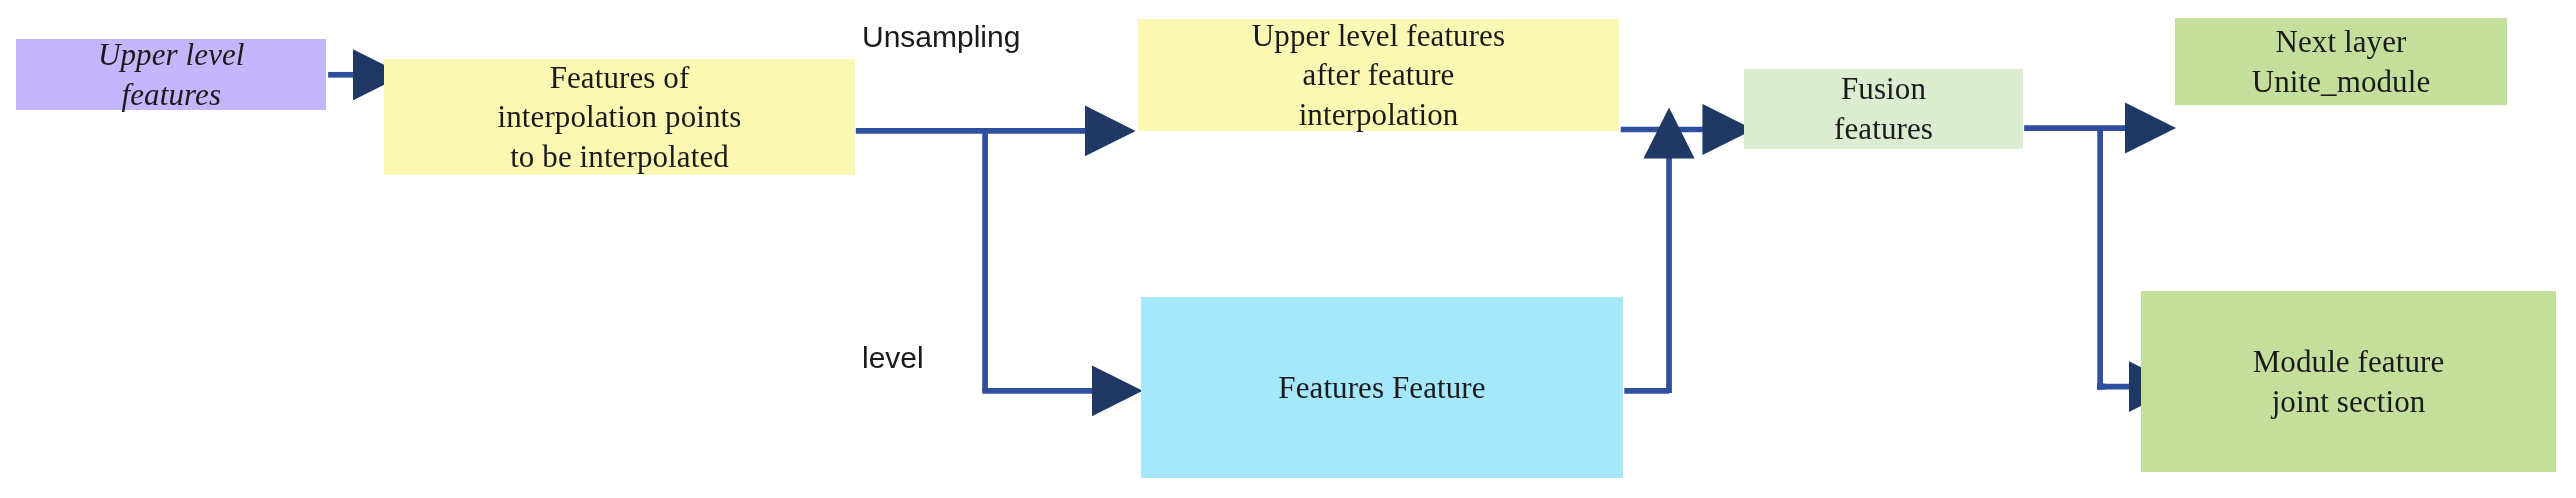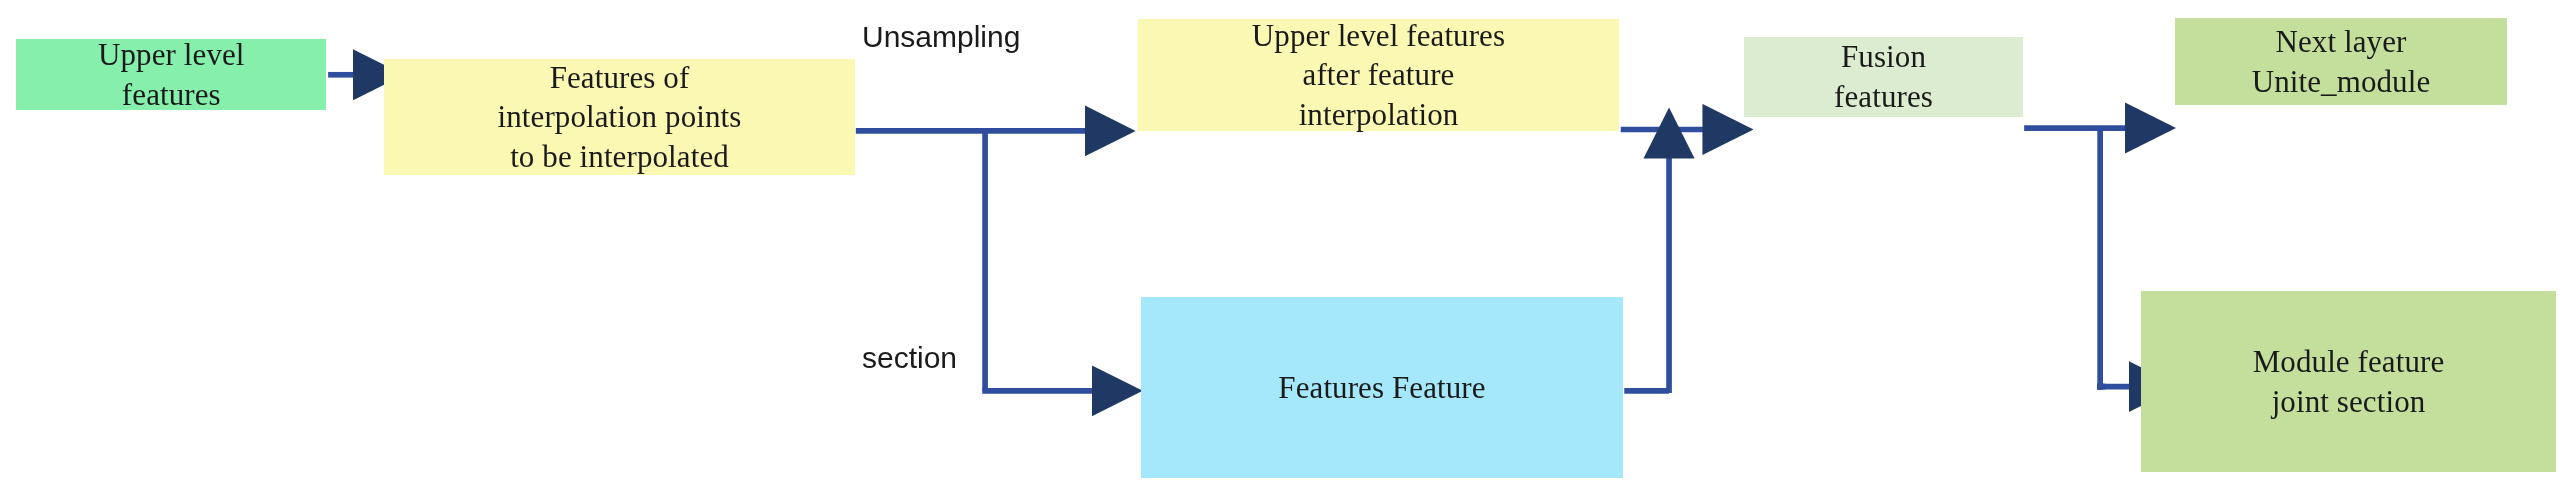--- a/index.html
+++ b/index.html
@@ -33,21 +33,21 @@
   }
   .node-label {
     display: block;
     width: 100%;
     white-space: pre-line;
   }
 
   
   .fill-yellow   { background: #faf8b2; }
   .fill-cyan     { background: #a5e8fb; }
-  .fill-palegreen{ background: #dcecd0; }
+  .fill-palegreen{ background: #dcecd0; margin-top: 32px; }
   .fill-green    { background: #c3df9b; }
 
   
   #node-upper-level-features            { left: 16.3px;   top: 39px;  width: 310px; height: 71px; font-size: 31px; }
   #node-interpolation-points            { left: 384px;  top: 19px;  width: 471px; height: 116px; font-size: 31px; }
   #node-upper-after-interp              { left: 1138px; top: 19px;  width: 481px; height: 112px; font-size: 31px; }
   #node-current-feature                 { left: 1141px; top: 297px; width: 482px; height: 181px; font-size: 31px; }
   #node-fusion-features                 { left: 1744px; top: 37px;  width: 279px; height: 80px; font-size: 31px; }
   #node-next-layer-unite-module         { left: 2175px; top: 18px;  width: 332px; height: 87px; font-size: 31px; }
   #node-module-feature-joint-section    { left: 2141px; top: 291px; width: 415px; height: 181px; font-size: 31px; }
@@ -127,21 +127,21 @@
       <line x1="2953" y1="544" x2="2960" y2="544" stroke="#2f4f9e" stroke-width="8"></line>
       <line x1="2953" y1="544" x2="2962" y2="544" stroke="#2f4f9e" stroke-width="8"></line>
       <line x1="2953" y1="544" x2="2965" y2="544" stroke="#2f4f9e" stroke-width="8"></line>
     </g>
     <g>
       <line x1="2955" y1="544" x2="2960" y2="544" stroke="#2f4f9e" stroke-width="8"></line>
       <line x1="2955" y1="544" x2="3005" y2="544" stroke="#2f4f9e" stroke-width="8" marker-end="url(#arrowRight)"></line>
     </g>
   </svg>
 
-  <div class="node fill-yellow" id="node-upper-level-features" style="background: #86efac;">
+  <div class="node fill-yellow" id="node-upper-level-features" style="background: #c4b5fd; font-style: italic;">
     <span class="node-label">Upper level
 features</span>
   </div>
 
   <div class="node fill-yellow" id="node-interpolation-points" style="background: rgb(250, 248, 178); margin-top: 40px;">
     <span class="node-label">Features of
 interpolation points
 to be interpolated</span>
   </div>
 
@@ -165,16 +165,16 @@
 joint section</span>
   </div>
 
   <div class="node fill-green" id="node-next-layer-unite-module" style="background: rgb(195, 223, 155);">
     <span class="node-label">Next layer
 Unite_module</span>
   </div>
 
   <div class="edge-label" id="edge-label-unsampling">Unsampling</div>
 
-  <div class="edge-label" id="edge-label-concat">section</div>
+  <div class="edge-label" id="edge-label-concat">level</div>
 
 </div>
 
 
 </body></html>

